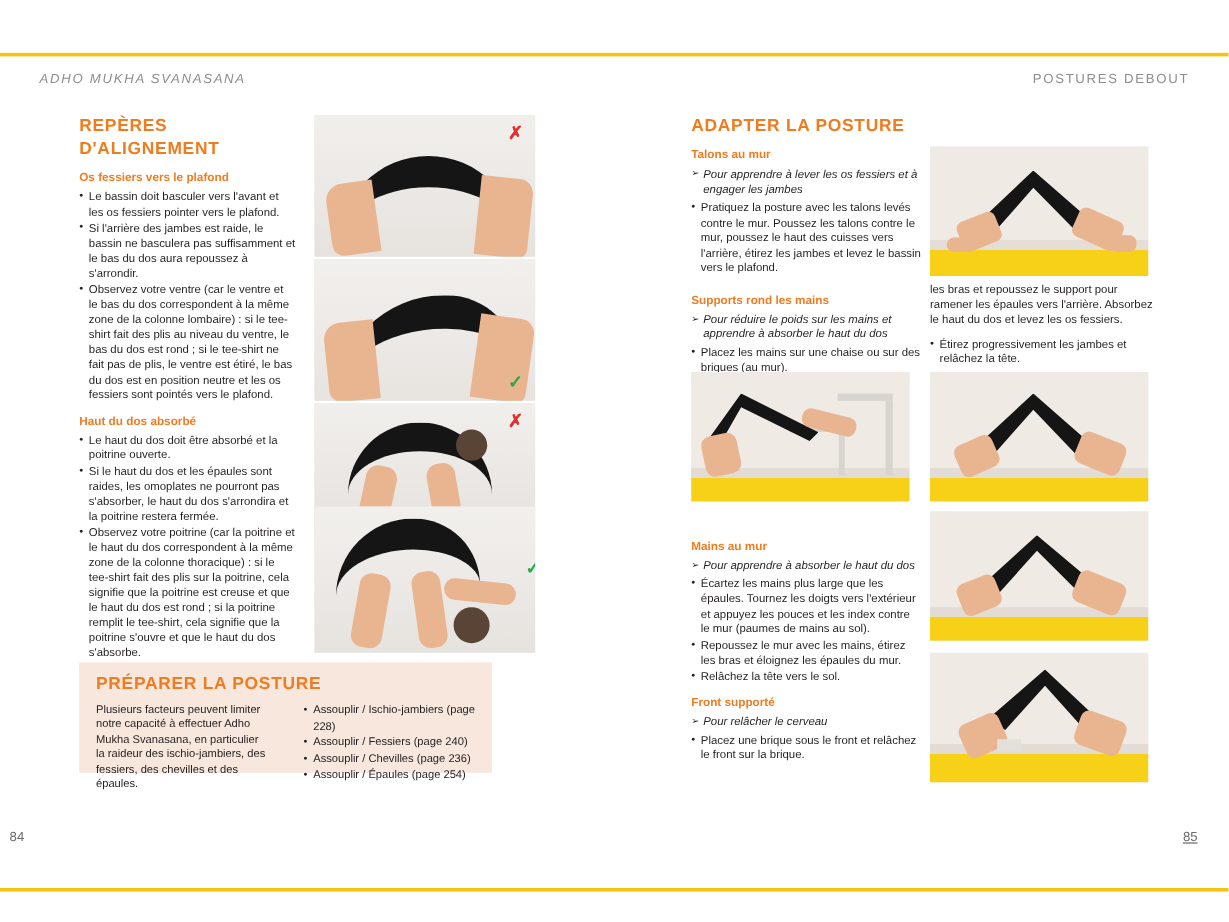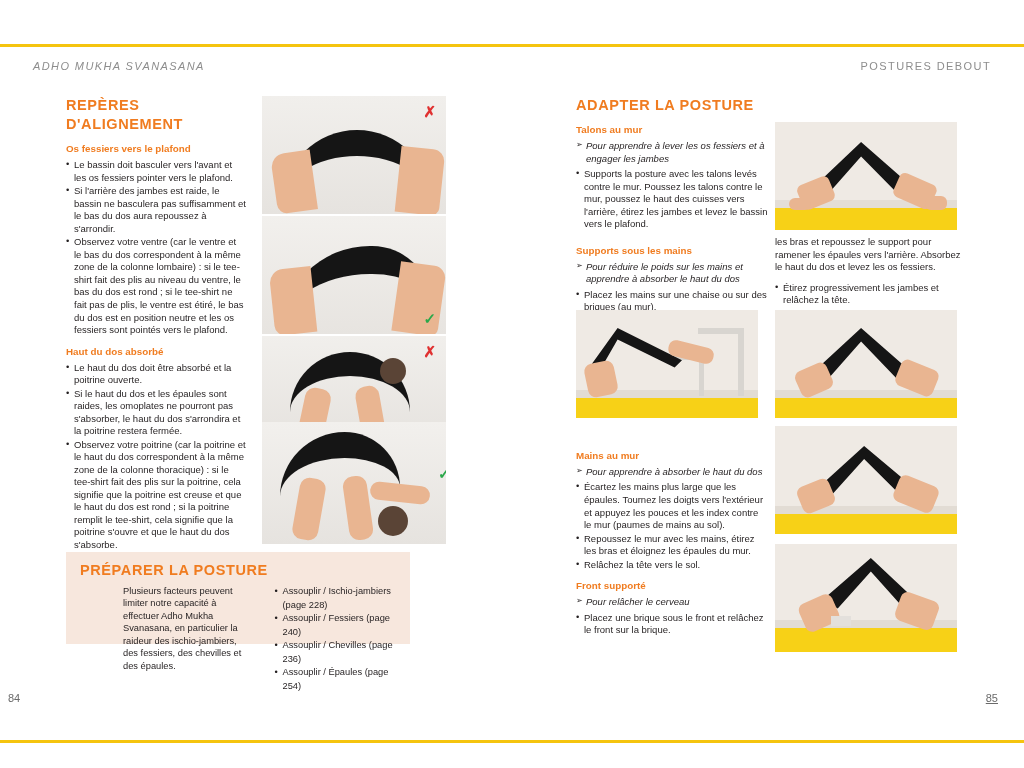--- a/index.html
+++ b/index.html
@@ -118,21 +118,21 @@
   #prepare-box {
     position: absolute;
     left: 66px;
     top: 552px;
     width: 344px;
     height: 92px;
     background: #f7e7dd;
   }
   #prepare-box .inner { padding: 10px 12px 0 14px; }
   #prepare-box h2.section-title { margin-bottom: 7px; }
-  .prepare-cols { display: flex; gap: 28px; margin-left: 43px; }
+  .prepare-cols { display: flex; gap: 28px; }
   .prepare-cols .c1 { width: 175px; font-size: 9.3px; line-height: 1.34; color:#231f20;}
   .prepare-cols .c2 { width: 175px; font-size: 9.3px; line-height: 1.46; color:#231f20;}
   .prepare-cols ul { margin:0; padding:0; list-style:none; }
   .prepare-cols ul li { position: relative; padding-left: 8px; }
   .prepare-cols ul li:before { content:"•"; position:absolute; left:0; }
 
   
   .photo {
     position: absolute;
     overflow: hidden;
@@ -233,24 +233,24 @@
     <div style="position:absolute;left:116px;top:84px;width:30px;height:30px;background:#5a4436;border-radius:50%;"></div>
     <span class="mark check" style="left:176px; top:44px;">✓</span>
   </div>
 
   <div class="col" id="adapt-text">
     <h2 class="section-title">ADAPTER LA POSTURE</h2>
 
     <h3 class="sub-title">Talons au mur</h3>
     <p class="arrow-note">Pour apprendre à lever les os fessiers et à engager les jambes</p>
     <ul class="bullets">
-      <li>Supports la posture avec les talons levés contre le mur. Poussez les talons contre le mur, poussez le haut des cuisses vers l'arrière, étirez les jambes et levez le bassin vers le plafond.</li>
-    </ul>
-
-    <h3 class="sub-title" style="margin-top:14px;">Supports sous les mains</h3>
+      <li>Pratiquez la posture avec les talons levés contre le mur. Poussez les talons contre le mur, poussez le haut des cuisses vers l'arrière, étirez les jambes et levez le bassin vers le plafond.</li>
+    </ul>
+
+    <h3 class="sub-title" style="margin-top:14px;">Supports rond les mains</h3>
     <p class="arrow-note">Pour réduire le poids sur les mains et apprendre à absorber le haut du dos</p>
     <ul class="bullets">
       <li>Placez les mains sur une chaise ou sur des briques (au mur).</li>
       <li>Pliez les genoux, regardez vers l'avant, tendez</li>
     </ul>
   </div>
 
   <div class="col" id="adapt-text-2">
     <p class="plain">les bras et repoussez le support pour ramener les épaules vers l'arrière. Absorbez le haut du dos et levez les os fessiers.</p>
     <ul class="bullets">

